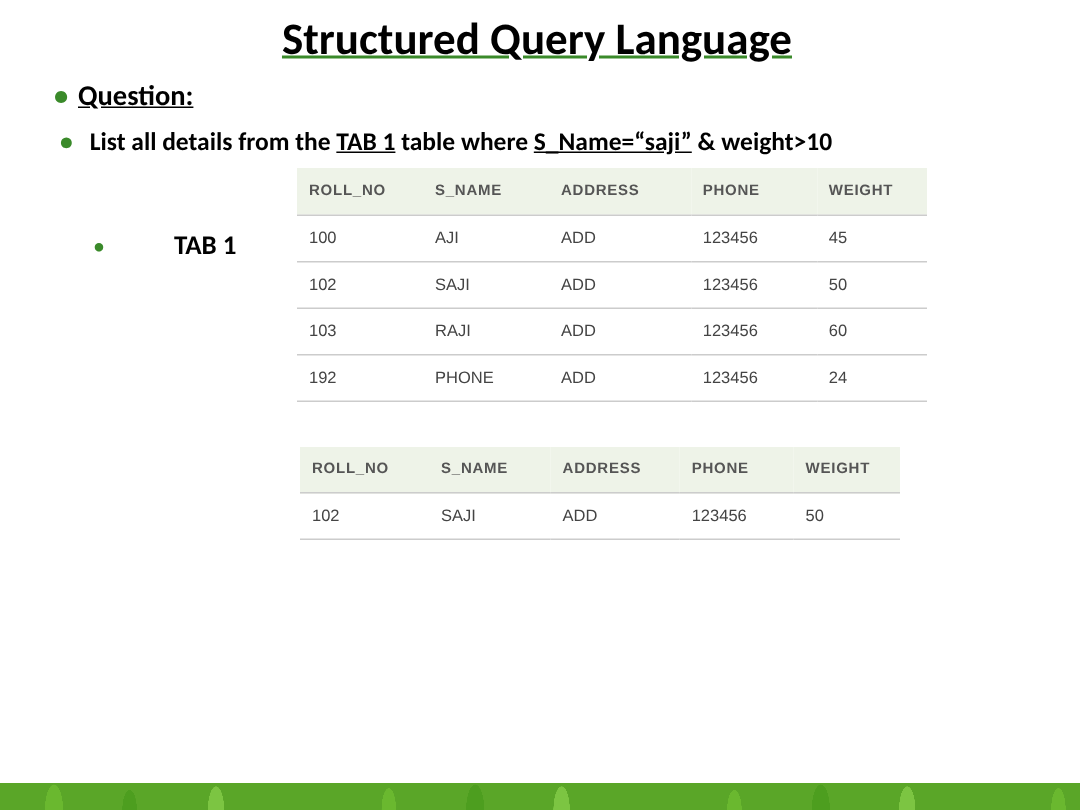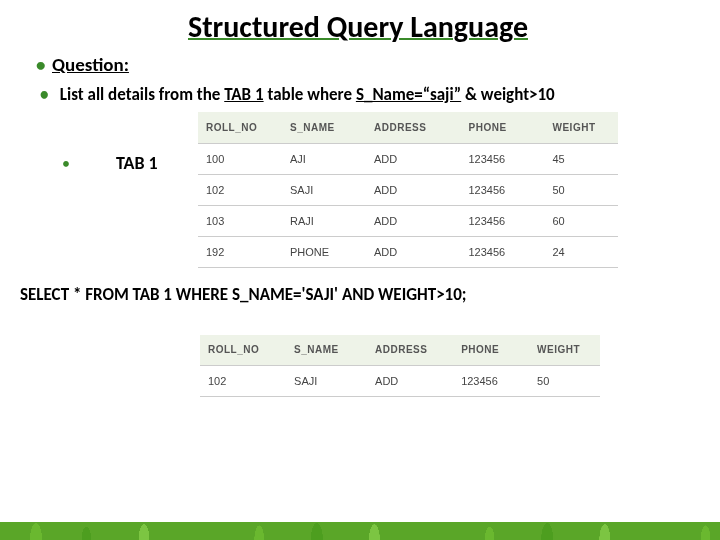--- a/index.html
+++ b/index.html
@@ -153,21 +153,20 @@
             <td>192</td>
             <td>PHONE</td>
             <td>ADD</td>
             <td>123456</td>
             <td>24</td>
           </tr>
       </tbody>
     </table>
   </div>
 
-  <div class="sql">SELECT * FROM TAB 1 WHERE S_NAME='SAJI' AND WEIGHT&gt;10;</div>
 
   <div class="tbl2-wrap">
     <table class="tbl tbl2">
       <thead>
           <tr>
         <th>ROLL_NO</th>
         <th>S_NAME</th>
         <th>ADDRESS</th>
         <th>PHONE</th>
         <th>WEIGHT</th>

